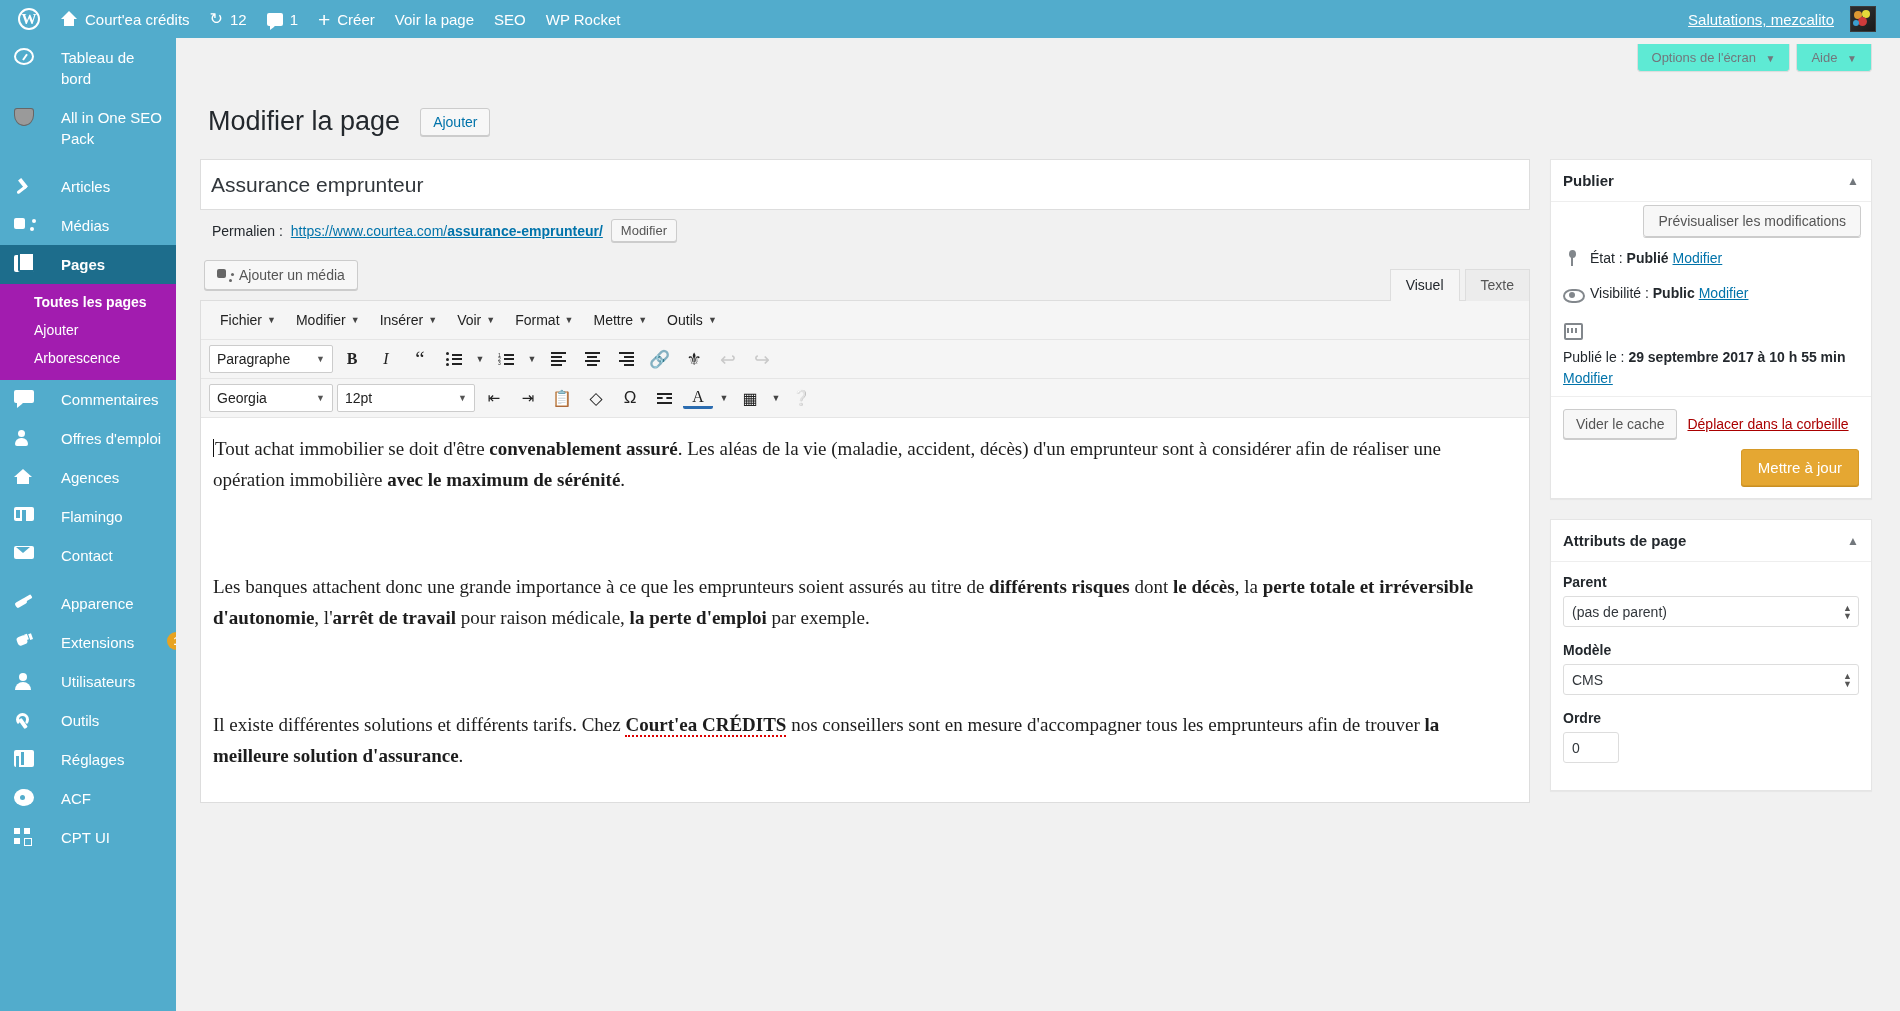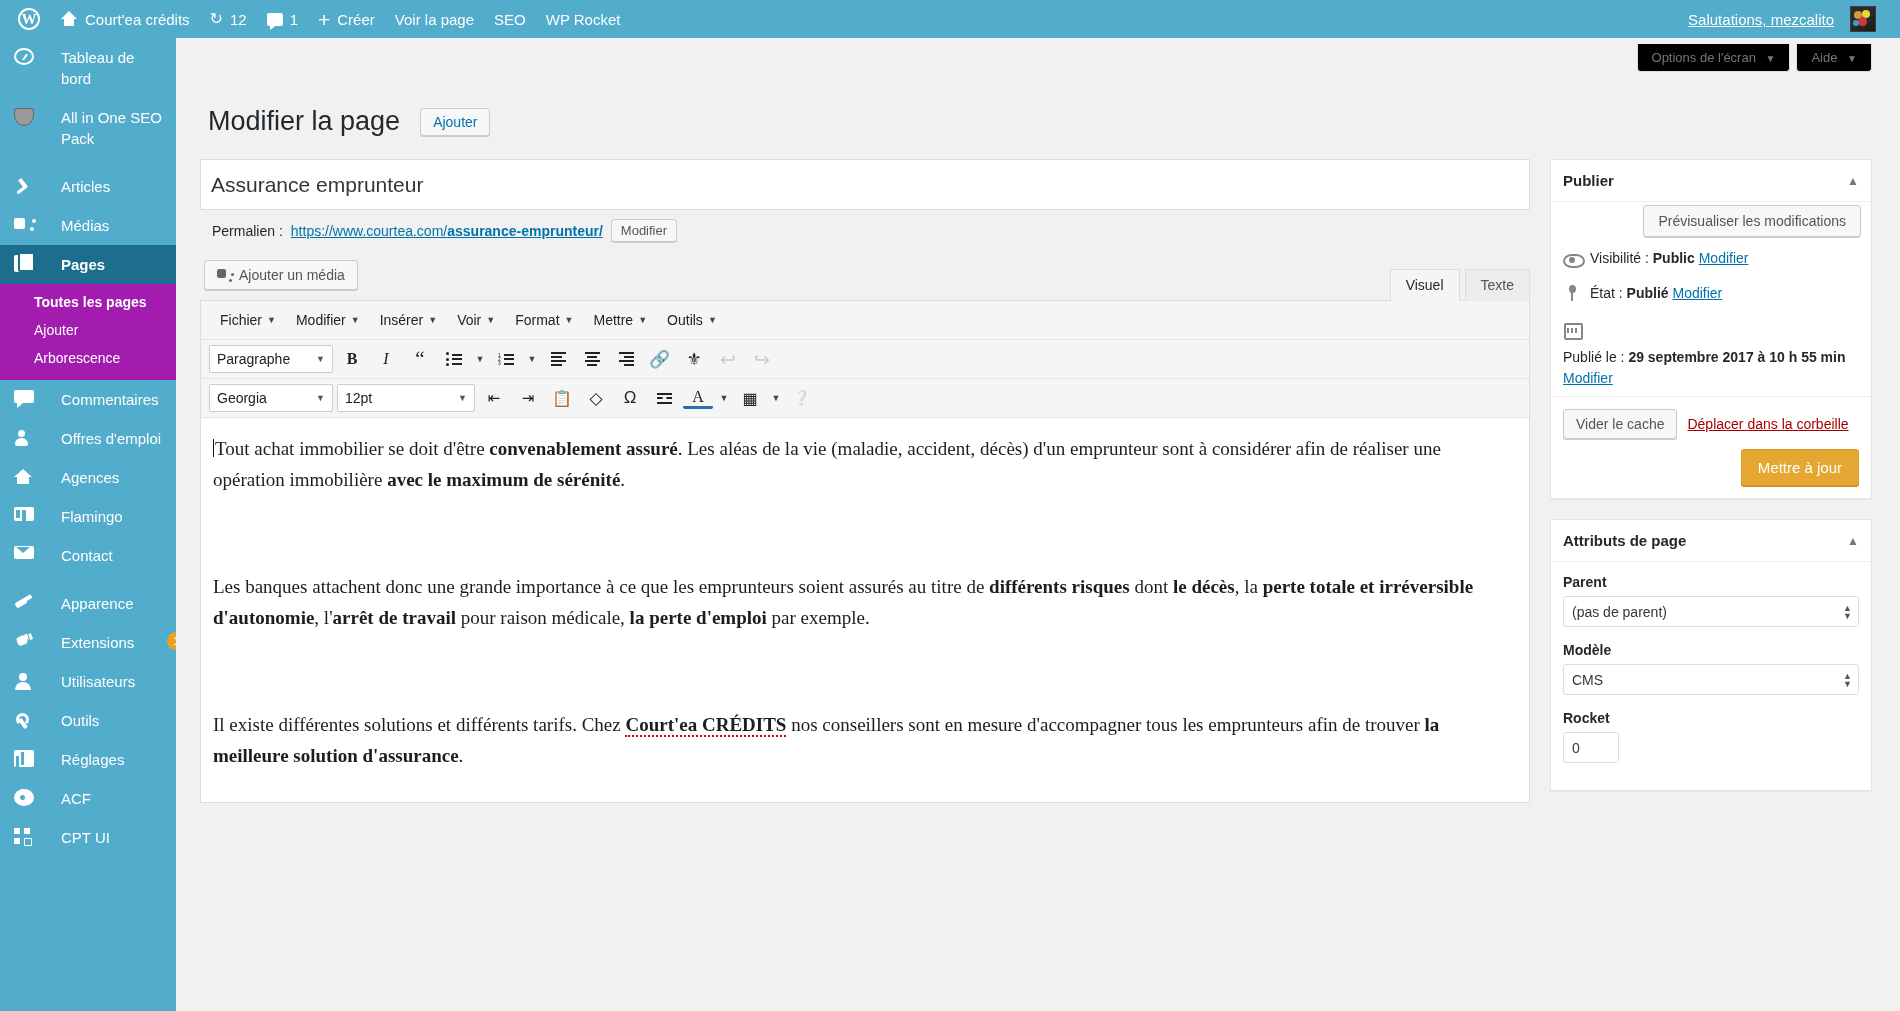--- a/index.html
+++ b/index.html
@@ -187,21 +187,21 @@
     position: absolute; top: 38px; left: 176px;
     width: 1724px; height: 973px;
     background: #f1f1f1;
     overflow: hidden;
   }
   .screen-meta-links {
     display: flex; justify-content: flex-end; gap: 6px;
     padding: 6px 28px 0 0;
   }
   .screen-meta-toggle {
-    background: #000000; border: 1px solid #ddd; border-top: none;
+    background: #5eead4; border: 1px solid #ddd; border-top: none;
     border-radius: 0 0 4px 4px;
     padding: 6px 14px; font-size: 13px; color: #72777c;
     cursor: pointer; box-shadow: 0 1px 1px -1px rgba(0,0,0,.1);
   }
   .screen-meta-toggle .arr { margin-left: 6px; font-size: 10px; }
 
   .notice {
     margin: 20px 28px 0 24px;
     background: #fff; border-left: 4px solid #ffb900;
     padding: 12px 12px; font-size: 15px; color: #23282d;
@@ -756,27 +756,27 @@
         <div class="postbox-header">
           <h2>Publier</h2>
           <span class="toggle-ind">▲</span>
         </div>
 
         <div class="minor-publishing-actions">
           <span class="preview-btn">Prévisualiser les modifications</span>
         </div>
 
         <div class="misc-pub-section">
+          <span class="mico mico-pin"></span>
+          <span><span>État :</span> <b>Publié</b> <a>Modifier</a></span>
+        </div>
+
+        <div class="misc-pub-section">
           <span class="mico mico-eye"></span>
           <span><span>Visibilité :</span> <b>Public</b> <a>Modifier</a></span>
-        </div>
-
-        <div class="misc-pub-section">
-          <span class="mico mico-pin"></span>
-          <span><span>État :</span> <b>Publié</b> <a>Modifier</a></span>
         </div>
 
 
         <div class="misc-pub-section">
           <span class="mico mico-cal"></span>
           <span><span>Publié le :</span> <b>29 septembre 2017 à 10 h 55 min</b> <a>Modifier</a></span>
         </div>
 
         <div class="major-publishing-actions">
           <span class="cache-btn">Vider le cache</span>
@@ -806,21 +806,21 @@
             <label class="label-strong">Modèle</label>
             <span class="sel-box sel-narrow">
               <select>
                 <option>CMS</option>
               </select>
               <span class="spin">▲<br>▼</span>
             </span>
           </div>
 
           <div class="pa-field">
-            <label class="label-strong">Rocket</label>
+            <label class="label-strong">Ordre</label>
             <input class="ordre-input" type="text" value="0" style="">
           </div>
 
         </div>
       </div>
 
     </div>
   </div>
 </div>
 

